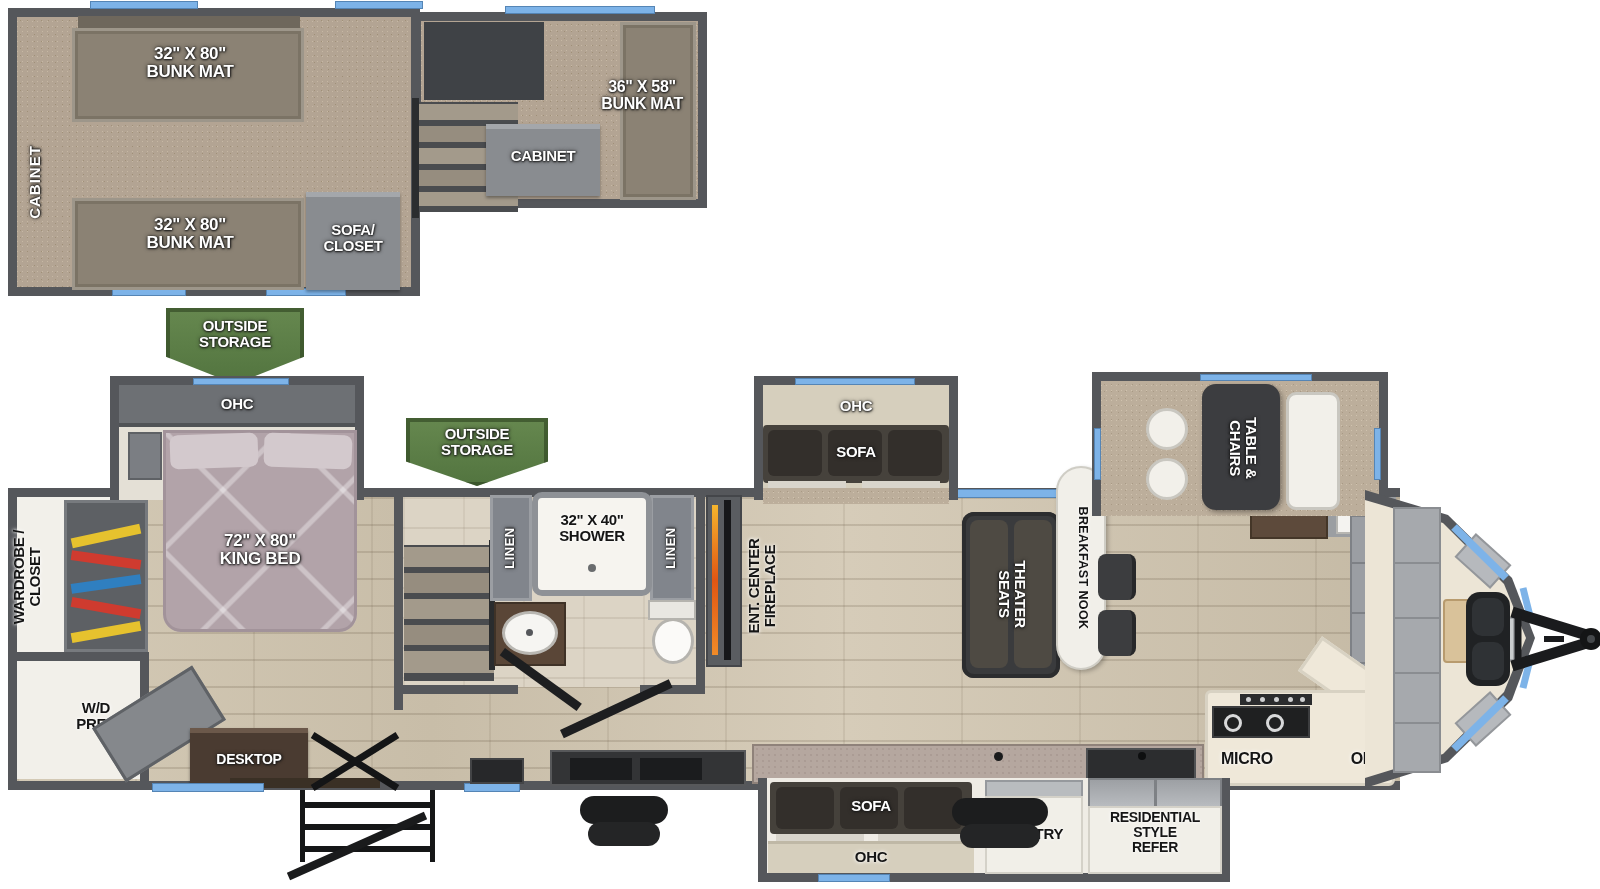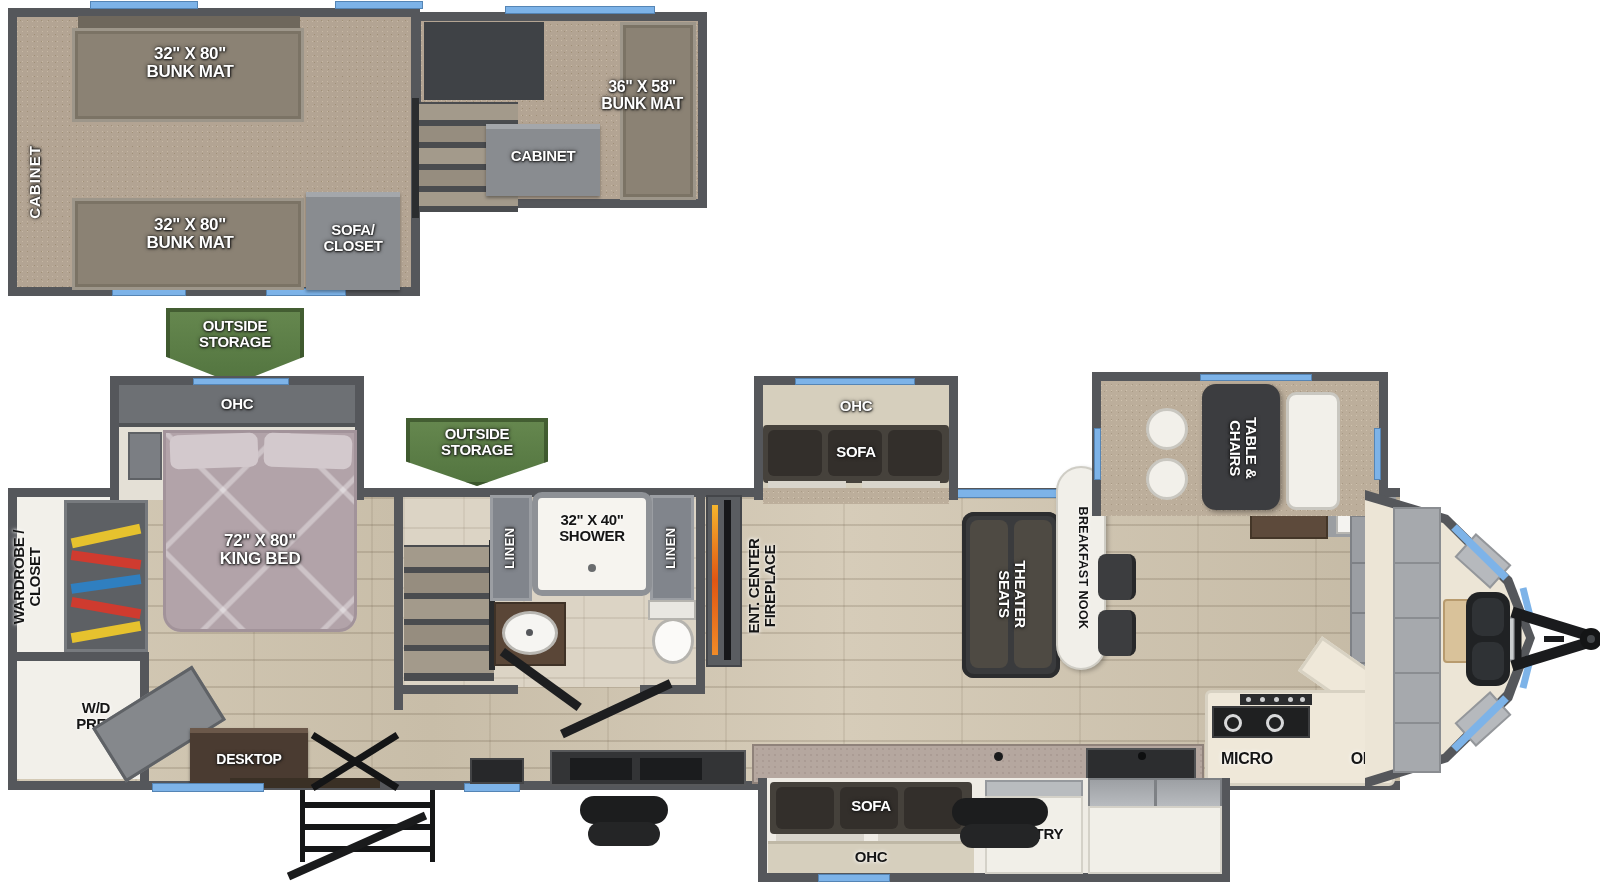--- a/index.html
+++ b/index.html
@@ -258,20 +258,23 @@
   <div class="abs" style="left:768px;top:841px;width:206px;height:32px;background:#d6cfbd;border-top:3px solid #bfb8a6;"></div>
   <div class="lbl blbl" style="left:768px;top:849px;width:206px;font-size:15px;">OHC</div>
   <div class="abs bluewin" style="left:818px;top:874px;width:72px;height:8px;"></div>
   <div class="abs" style="left:985px;top:780px;width:98px;height:20px;background:#b9bcbf;border:2px solid #96999d;"></div>
   <div class="abs" style="left:985px;top:796px;width:98px;height:78px;background:#f1efe8;border:2px solid #d4d1c8;"></div>
   <div class="lbl blbl" style="left:985px;top:826px;width:98px;font-size:15px;">PANTRY</div>
   <div class="abs" style="left:1088px;top:778px;width:134px;height:32px;background:linear-gradient(180deg,#9da0a4,#babdc1);border:2px solid #7e8185;">
     <div class="abs" style="left:64px;top:0;width:3px;height:100%;background:#7e8185;"></div>
   </div>
   <div class="abs" style="left:1088px;top:806px;width:134px;height:68px;background:#f1efe8;border:2px solid #d4d1c8;"></div>
+  <div class="lbl blbl" style="left:1088px;top:810px;width:134px;font-size:14px;">RESIDENTIAL
+STYLE
+REFER</div>
 
   <div class="abs" style="left:300px;top:790px;width:135px;height:72px;border-left:5px solid #151617;border-right:5px solid #151617;">
     <div class="abs" style="left:0;top:12px;width:100%;height:6px;background:#151617;"></div>
     <div class="abs" style="left:0;top:34px;width:100%;height:6px;background:#151617;"></div>
     <div class="abs" style="left:0;top:56px;width:100%;height:6px;background:#151617;"></div>
   </div>
   <div class="abs" style="left:282px;top:842px;width:150px;height:8px;background:#1a1b1c;transform:rotate(-24deg);"></div>
   <div class="abs" style="left:580px;top:796px;width:88px;height:28px;background:#1c1d1e;border-radius:14px;"></div>
   <div class="abs" style="left:588px;top:822px;width:72px;height:24px;background:#242526;border-radius:12px;"></div>
   <div class="abs" style="left:952px;top:798px;width:96px;height:28px;background:#1c1d1e;border-radius:14px;"></div>

